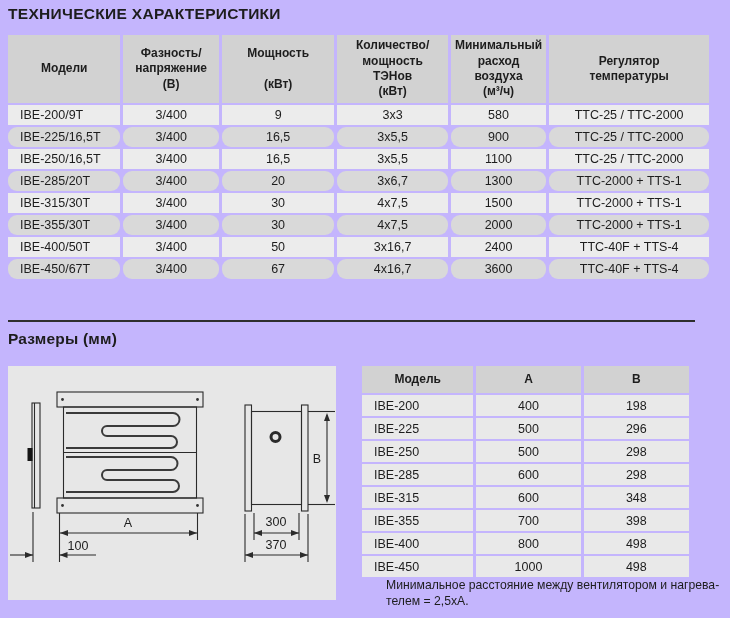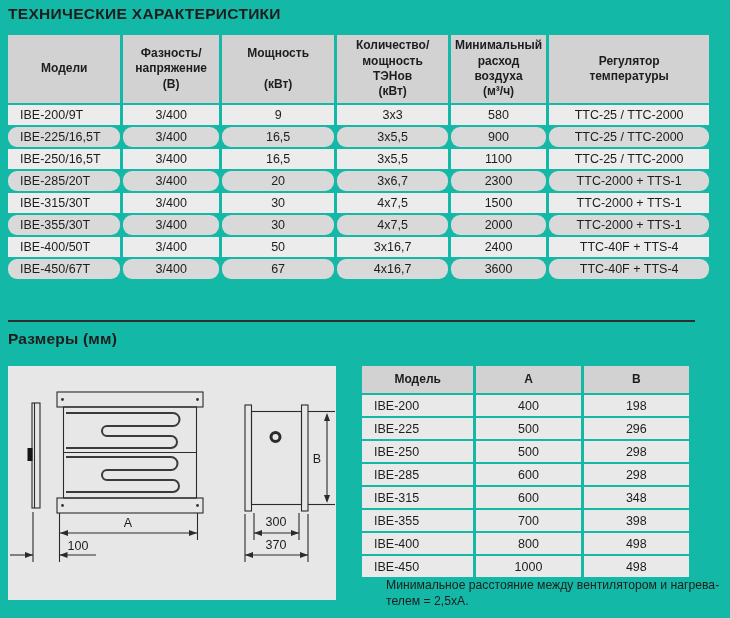--- a/index.html
+++ b/index.html
@@ -1,18 +1,18 @@
 <!DOCTYPE html>
 <html><head>
 <meta charset="utf-8">
 <style>
   * { box-sizing: border-box; }
   html,body { margin:0; padding:0; background:#ffffff; }
   body { width:730px; height:618px; font-family:"Liberation Sans", sans-serif; color:#1d1d1d; }
-  .page { position:relative; width:730px; height:618px; overflow:hidden; background:#14b8a6; }
+  .page { position:relative; width:730px; height:618px; overflow:hidden; background:#c4b5fd; }
 
   .title { position:absolute; left:8px; top:5px; font-size:15.5px; font-weight:bold; letter-spacing:0.3px; }
   .subtitle { position:absolute; left:8px; top:330px; font-size:15.5px; font-weight:bold; letter-spacing:0.2px; }
   .divider { position:absolute; left:8px; top:320px; width:687px; height:0; border-top:2px solid #2e2e2e; }
 
   table { border-collapse:separate; border-spacing:3px 2px; table-layout:fixed; }
   th { background:#d2d2d2; font-size:12px; font-weight:bold; text-align:center; vertical-align:middle;
        white-space:pre-line; line-height:1.28; padding:3px 2px; }
   td { font-size:12.5px; text-align:center; vertical-align:middle; height:20px; padding:0 3px;
        white-space:nowrap; overflow:hidden; }
@@ -97,21 +97,21 @@
           <td>16,5</td>
           <td>3x5,5</td>
           <td>1100</td>
           <td>TTC-25 / TTC-2000</td>
         </tr>
         <tr class="dark">
           <td class="model-cell">IBE-285/20T</td>
           <td>3/400</td>
           <td>20</td>
           <td>3x6,7</td>
-          <td>2300</td>
+          <td>1300</td>
           <td>TTC-2000 + TTS-1</td>
         </tr>
         <tr class="light">
           <td class="model-cell">IBE-315/30T</td>
           <td>3/400</td>
           <td>30</td>
           <td>4x7,5</td>
           <td>1500</td>
           <td>TTC-2000 + TTS-1</td>
         </tr>

